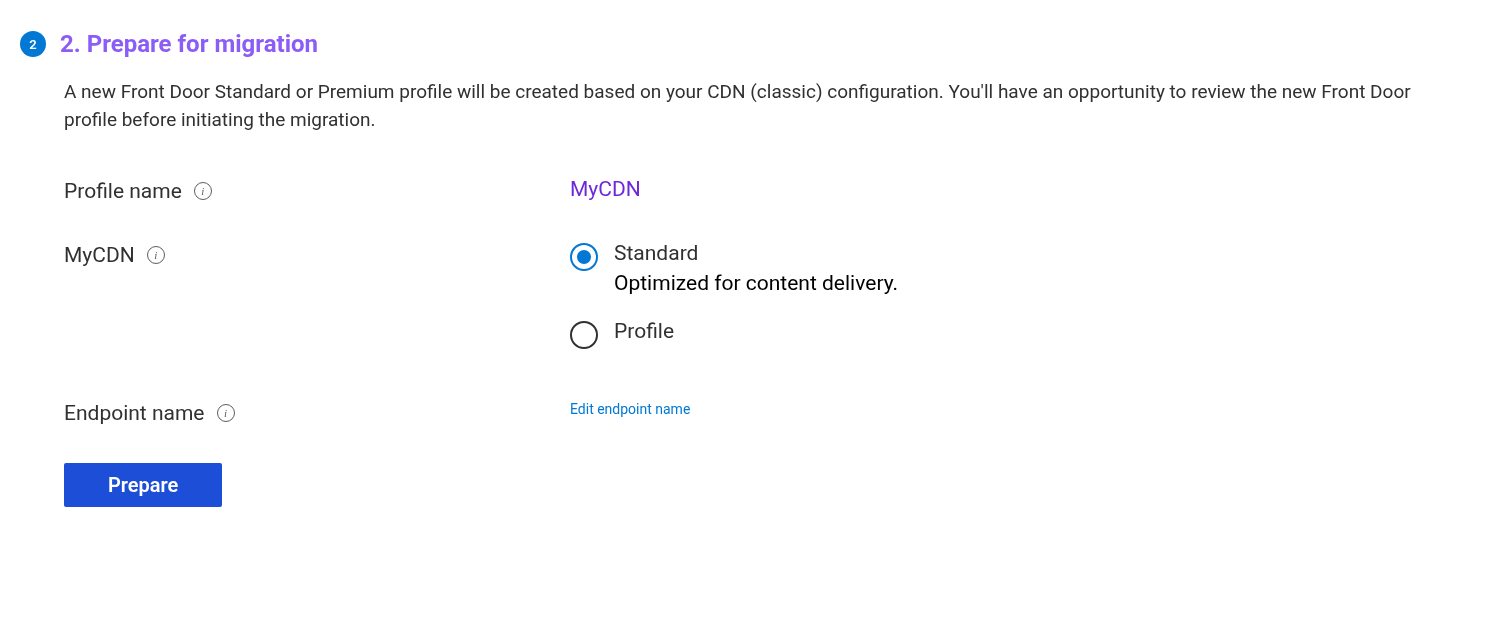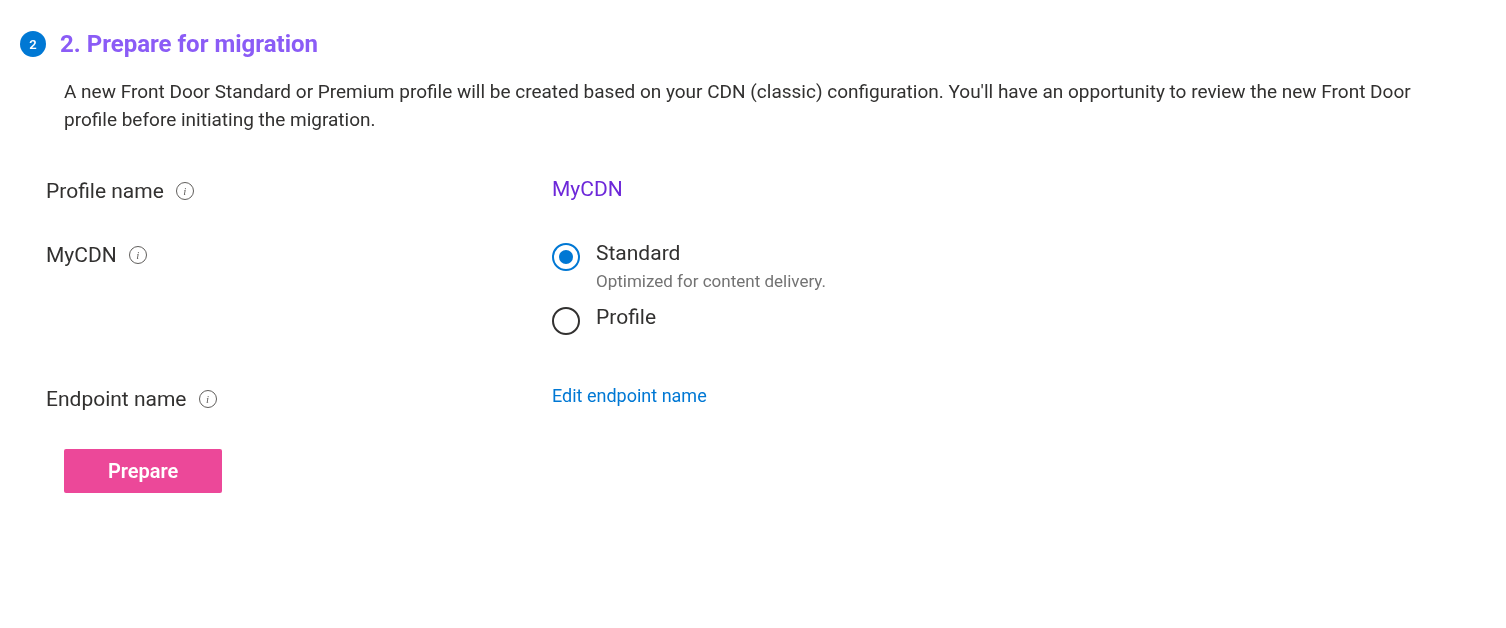--- a/index.html
+++ b/index.html
@@ -40,21 +40,21 @@
     }
     .step-description {
       font-size: 19px;
       color: #323130;
       line-height: 1.45;
       margin-left: 44px;
       margin-bottom: 44px;
       max-width: 1400px;
     }
     .form-section {
-      margin-left: 26px;
+      margin-left: 44px;
     }
     .form-row {
       display: flex;
       align-items: flex-start;
       margin-bottom: 38px;
     }
     .form-row.tier-row {
       margin-bottom: 50px;
     }
     .form-label-col {
@@ -86,21 +86,21 @@
     .form-value-col {
       flex: 1;
     }
     .form-value {
       font-size: 21px;
       color: #6d28d9;
     }
     .radio-group {
       display: flex;
       flex-direction: column;
-      gap: 14px;
+      gap: 24px;
     }
     .radio-option {
       display: flex;
       align-items: flex-start;
       gap: 16px;
       cursor: pointer;
     }
     .radio-circle {
       width: 28px;
       height: 28px;
@@ -124,34 +124,34 @@
     .radio-text {
       display: flex;
       flex-direction: column;
       gap: 6px;
     }
     .radio-label {
       font-size: 21px;
       color: #323130;
     }
     .radio-desc {
-      font-size: 17px;
-      color: #737373;
+      font-size: 21px;
+      color: #000000;
     }
     .link {
-      font-size: 18px;
+      font-size: 14px;
       color: #0078d4;
       cursor: pointer;
     }
     .button-row {
       margin-left: 44px;
       margin-top: 16px;
     }
     .primary-button {
-      background: #ec4899;
+      background: #1d4ed8;
       color: #ffffff;
       border: none;
       font-size: 20px;
       font-weight: 600;
       padding: 10px 44px;
       cursor: pointer;
       border-radius: 2px;
       font-family: inherit;
     }
   </style>

